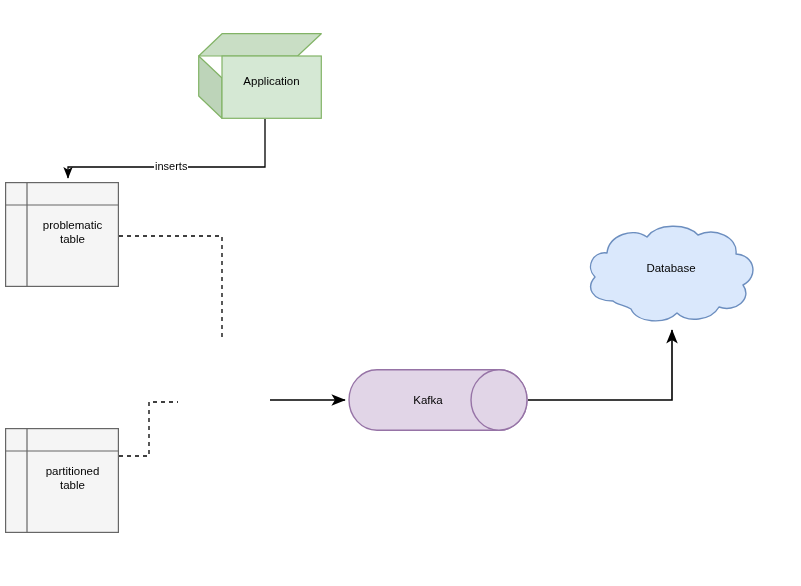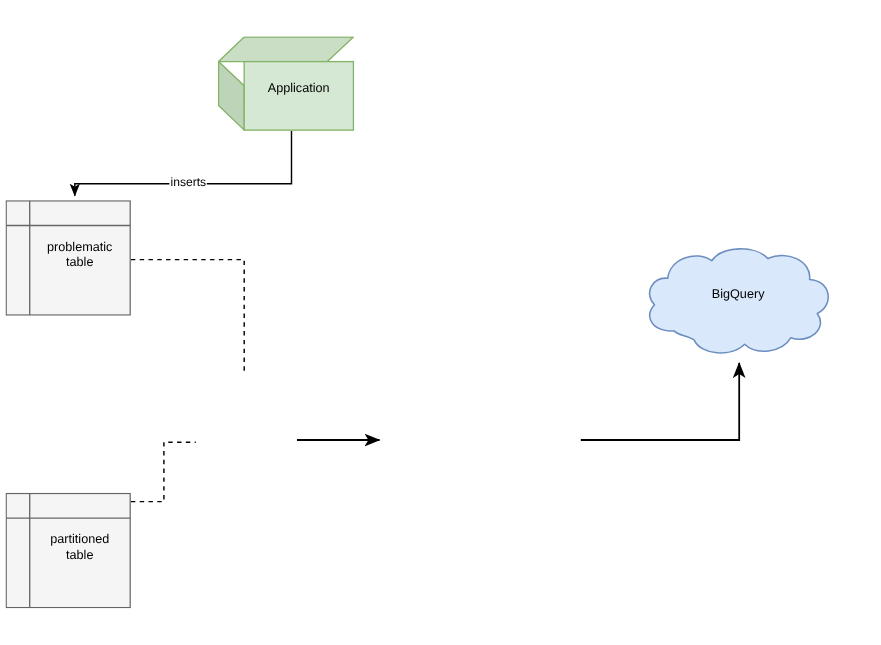--- a/index.html
+++ b/index.html
@@ -45,21 +45,21 @@
     background: #ffffff;
     padding: 0 1px;
     line-height: 12px;
     white-space: nowrap;
   }
   
   #node-application { left: 198px; top: 33px; width: 124px; height: 86px; }
   
   .table-shape { }
   #node-problematic-table { left: 5px; top: 182px; width: 114px; height: 105px; }
-  #node-partitioned-table { left: 5px; top: 428px; width: 114px; height: 105px; margin-top: 20px; }
+  #node-partitioned-table { left: 5px; top: 428px; width: 114px; height: 105px; }
   
   #node-mysql-database { left: 175px; top: 334px; width: 95px; height: 137px; }
   
   #node-kafka { left: 348px; top: 369px; width: 180px; height: 62px; }
   
   #node-bigquery { left: 583px; top: 225px; width: 176px; height: 100px; }
 </style>
 </head>
 <body>
 
@@ -121,31 +121,38 @@
     <svg width="114" height="105" viewBox="0 0 114 105" xmlns="http://www.w3.org/2000/svg">
       <rect x="0.6" y="0.6" width="112.8" height="103.8" fill="#f5f5f5" stroke="#666666" stroke-width="1.2"></rect>
       <line x1="0.6" y1="23" x2="113.4" y2="23" stroke="#666666" stroke-width="1.2"></line>
       <line x1="22" y1="0.6" x2="22" y2="104.4" stroke="#666666" stroke-width="1.2"></line>
     </svg>
     <div class="node-label" style="left:22px; top:36px; width:91px;">partitioned
 table</div>
   </div>
 
 
+  <div class="node" id="node-kafka">
+    <svg width="180" height="62" viewBox="0 0 180 62" xmlns="http://www.w3.org/2000/svg">
+      <path d="M 29,0.8 L 151,0.8 A 28,30.2 0 0 1 151,61.2 L 29,61.2 A 28,30.2 0 0 1 29,0.8 Z" fill="#e1d5e7" stroke="#9673a6" stroke-width="1.4"></path>
+      <ellipse cx="151" cy="31" rx="28" ry="30.2" fill="#e1d5e7" stroke="#9673a6" stroke-width="1.4"></ellipse>
+    </svg>
+    <div class="node-label" style="left:10px; top:24px; width:140px;">Kafka</div>
+  </div>
 
   <div class="node" id="node-bigquery">
     <svg width="176" height="100" viewBox="0 0 176 100" xmlns="http://www.w3.org/2000/svg">
       <path d="M 30,76
                C 8,76 3,62 12,52
                C 2,42 10,26 24,28
                C 26,10 50,2 64,12
                C 74,-2 104,-2 115,10
                C 132,2 155,12 153,29
                C 172,30 176,52 160,60
                C 170,74 152,88 136,82
                C 128,96 104,98 94,88
                C 82,100 54,98 48,84
                C 42,80 34,80 30,76 Z" fill="#dae8fc" stroke="#6c8ebf" stroke-width="1.4" stroke-linejoin="round"></path>
     </svg>
-    <div class="node-label" style="left:28px; top:36px; width:120px;">BigQuery</div>
+    <div class="node-label" style="left:28px; top:36px; width:120px;">Database</div>
   </div>
 
 </div>
 
 </body></html>

